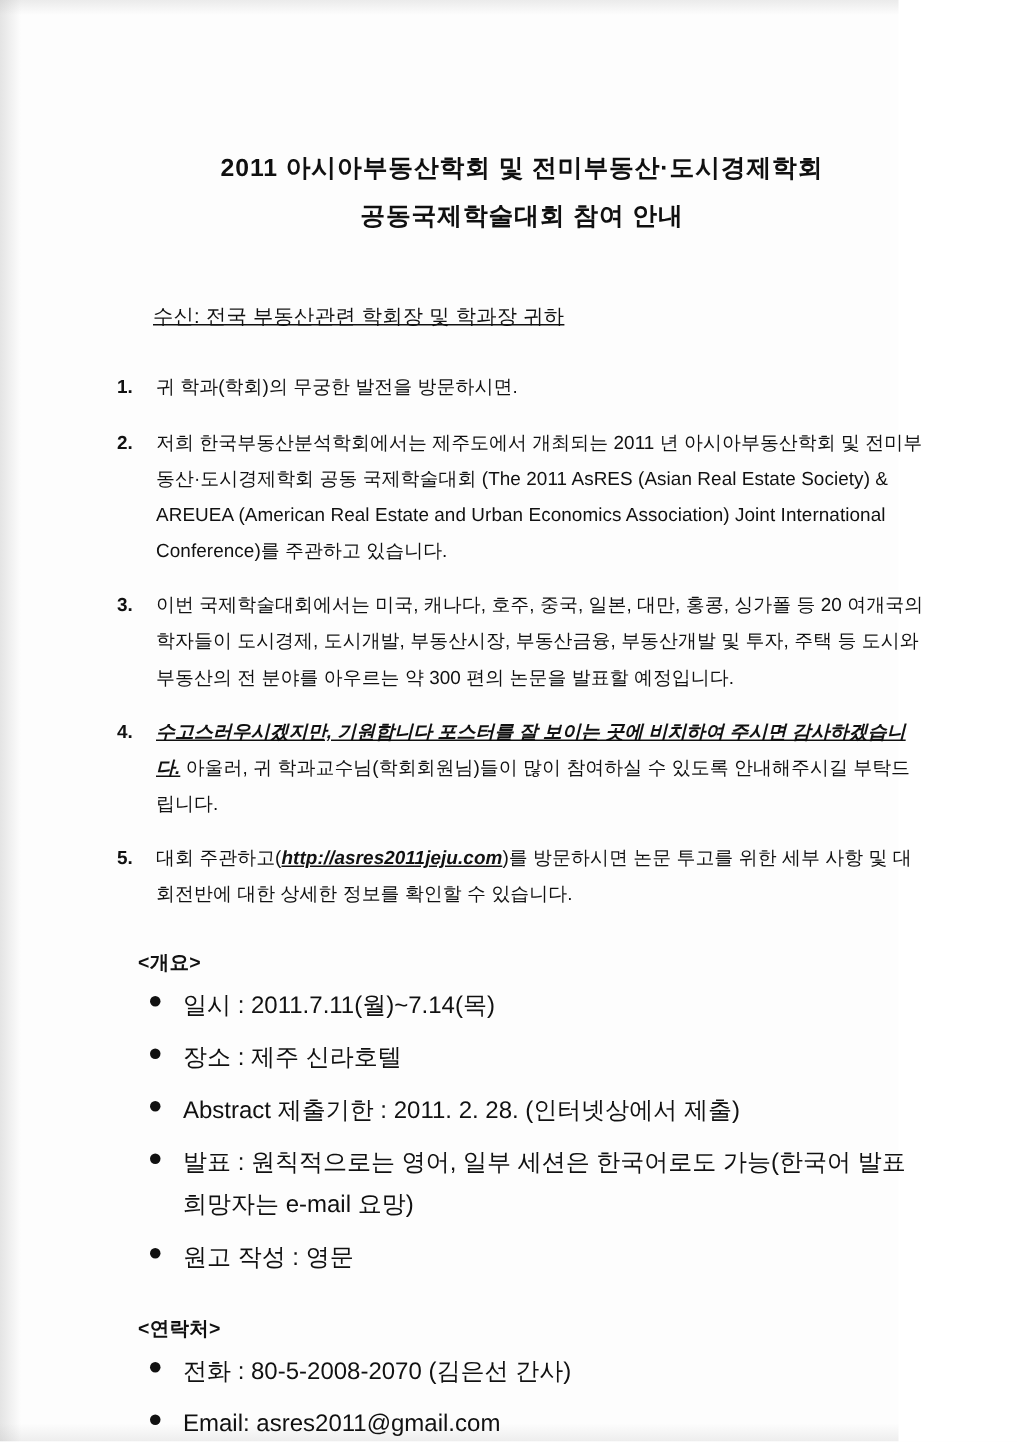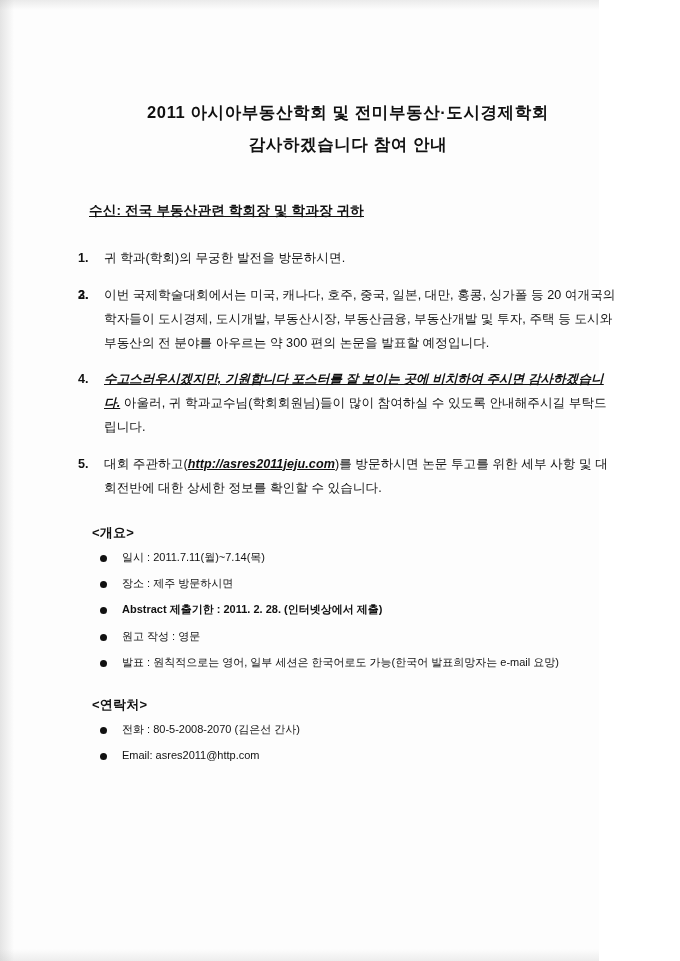--- a/index.html
+++ b/index.html
@@ -58,23 +58,23 @@
   .title-line {
     font-size: 16.5px;
     font-weight: bold;
     letter-spacing: 0.6px;
     line-height: 1.95;
     color: #101010;
   }
 
   .recipient {
     font-size: 13.5px;
-    font-weight: bold;
+    font-weight: normal;
     text-decoration: underline;
-    margin: 0 0 26px 11px;
+    margin: 0 0 26px 24px;
     letter-spacing: 0.2px;
   }
 
   ol.numbered {
     list-style: none;
     margin: 0;
     padding: 0;
   }
   ol.numbered > li {
     position: relative;
@@ -84,21 +84,21 @@
     line-height: 1.92;
     letter-spacing: 0.05px;
   }
   ol.numbered > li .num {
     position: absolute;
     left: 0;
     top: 0;
     font-size: 12.6px;
     font-weight: bold;
   }
-  .bold { font-weight: bold; }
+  .bold { font-weight: normal; }
   .strike-under {
     text-decoration: underline;
     font-style: italic;
     font-weight: bold;
   }
   .link-italic {
     font-style: italic;
     font-weight: bold;
     text-decoration: underline;
   }
@@ -111,21 +111,21 @@
   }
   ul.bullets {
     list-style: none;
     margin: 0 0 0 22px;
     padding: 0;
   }
   ul.bullets > li {
     position: relative;
     padding-left: 22px;
     margin-bottom: 7px;
-    font-size: 11px;
+    font-size: 16px;
     line-height: 1.75;
   }
   ul.bullets > li .dot {
     position: absolute;
     left: 0;
     top: 7px;
     width: 7px;
     height: 7px;
     border-radius: 50%;
     background: #111;
@@ -136,32 +136,33 @@
 
 <div class="page">
   <div class="scan-edge-left"></div>
   <div class="scan-edge-top"></div>
   <div class="scan-edge-bottom"></div>
 
   <div class="content">
 
     <div class="title-block">
       <div class="title-line">2011 아시아부동산학회 및 전미부동산·도시경제학회</div>
-      <div class="title-line">감사하겠습니다 참여 안내</div>
+      <div class="title-line">공동국제학술대회 참여 안내</div>
     </div>
 
     <div class="recipient">수신: 전국 부동산관련 학회장 및 학과장 귀하</div>
 
     <ol class="numbered">
       <li>
         <span class="num">1.</span>
         <span>귀 학과(학회)의 무궁한 발전을 방문하시면.</span>
       </li>
       <li>
         <span class="num">2.</span>
+        <span>저희 한국부동산분석학회에서는 제주도에서 개최되는 2011 년 아시아부동산학회 및 전미부동산·도시경제학회 공동 국제학술대회 (The 2011 AsRES (Asian Real Estate Society) &amp; AREUEA (American Real Estate and Urban Economics Association) Joint International Conference)를 주관하고 있습니다.</span>
       </li>
       <li>
         <span class="num">3.</span>
         <span>이번 국제학술대회에서는 미국, 캐나다, 호주, 중국, 일본, 대만, 홍콩, 싱가폴 등 20 여개국의 학자들이 도시경제, 도시개발, 부동산시장, 부동산금융, 부동산개발 및 투자, 주택 등 도시와 부동산의 전 분야를 아우르는 약 300 편의 논문을 발표할 예정입니다.</span>
       </li>
       <li>
         <span class="num">4.</span>
         <span class="strike-under">수고스러우시겠지만, 기원합니다 포스터를 잘 보이는 곳에 비치하여 주시면 감사하겠습니다.</span>
         <span>아울러, 귀 학과교수님(학회회원님)들이 많이 참여하실 수 있도록 안내해주시길 부탁드립니다.</span>
       </li>
@@ -172,42 +173,42 @@
     </ol>
 
     <div class="section-head">&lt;개요&gt;</div>
     <ul class="bullets">
       <li>
         <span class="dot"></span>
         <span>일시 : 2011.7.11(월)~7.14(목)</span>
       </li>
       <li>
         <span class="dot"></span>
-        <span>장소 : 제주 방문하시면</span>
+        <span>장소 : 제주 신라호텔</span>
       </li>
       <li>
         <span class="dot"></span>
         <span class="bold">Abstract  제출기한 : 2011. 2. 28. (인터넷상에서 제출)</span>
       </li>
       <li>
         <span class="dot"></span>
+        <span>발표 : 원칙적으로는 영어, 일부 세션은 한국어로도 가능(한국어 발표희망자는 e-mail 요망)</span>
+      </li>
+      <li>
+        <span class="dot"></span>
         <span>원고 작성 : 영문</span>
-      </li>
-      <li>
-        <span class="dot"></span>
-        <span>발표 : 원칙적으로는 영어, 일부 세션은 한국어로도 가능(한국어 발표희망자는 e-mail 요망)</span>
       </li>
     </ul>
 
     <div class="section-head">&lt;연락처&gt;</div>
     <ul class="bullets">
       <li>
         <span class="dot"></span>
         <span>전화 : 80-5-2008-2070 (김은선 간사)</span>
       </li>
       <li>
         <span class="dot"></span>
-        <span>Email: asres2011@http.com</span>
+        <span>Email: asres2011@gmail.com</span>
       </li>
     </ul>
 
   </div>
 </div>
 
 </body></html>

